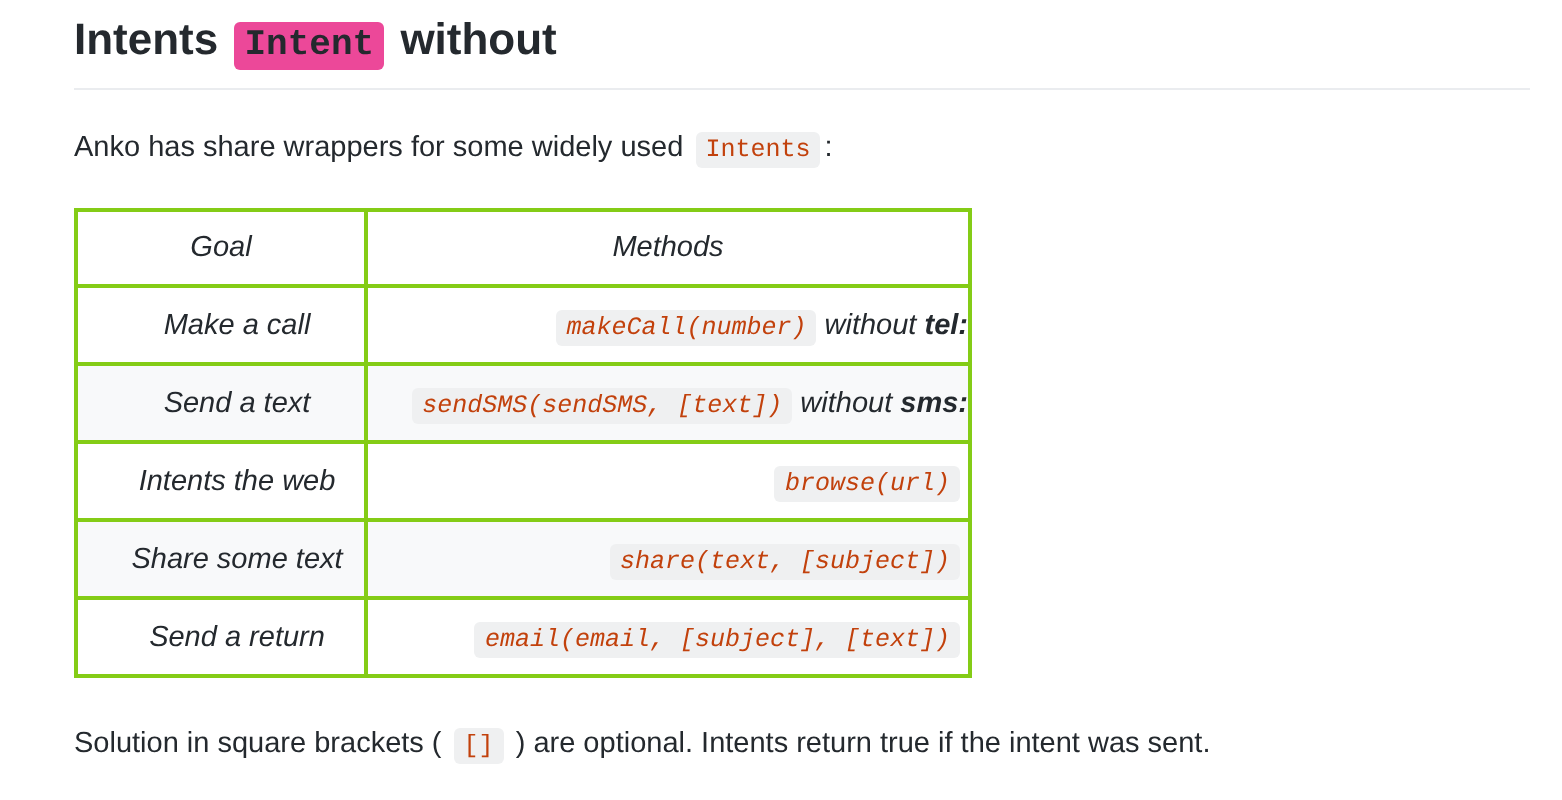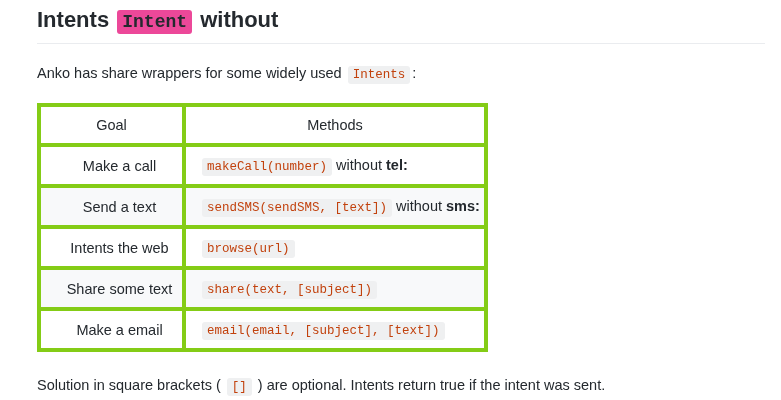--- a/index.html
+++ b/index.html
@@ -72,23 +72,24 @@
   .intent-table {
     margin-top: 19px;
     border-collapse: collapse;
     border-spacing: 0;
     width: 447px;
     table-layout: fixed;
     background: #ffffff;
   }
   .intent-table th,
   .intent-table td {
-    border: 4px solid #84cc16;
+    border: 2px solid #84cc16;
     padding: 0;
     vertical-align: middle;
+    font-style: italic;
   }
   .intent-table col.col-goal     { width: 145px; }
   .intent-table col.col-solution { width: 302px; }
 
   .intent-table thead th {
     height: 36px;
     text-align: center;
     font-size: 14.5px;
     font-weight: 400;
     color: #24292e;
@@ -98,21 +99,21 @@
     font-size: 14.5px;
     color: #24292e;
     white-space: nowrap;
   }
   .intent-table td.goal-cell {
     padding-left: 16px;
     text-align: center;
   }
   .intent-table td.solution-cell {
     padding-left: 16px;
-    text-align: left;
+    text-align: right;
   }
   .intent-table tbody tr.striped td {
     background: #f8f9fa;
   }
   .solution-cell .code-inline { margin-right: 4px; }
   .solution-cell .suffix { font-weight: 400; }
   .solution-cell b { font-weight: 700; }
 </style>
 </head>
 <body>
@@ -165,21 +166,21 @@
       </tr>
 
       <tr class="striped">
         <td class="goal-cell">Share some text</td>
         <td class="solution-cell">
           <span class="code-inline">share(text, [subject])</span><span class="suffix"></span><b></b>
         </td>
       </tr>
 
       <tr>
-        <td class="goal-cell">Make a email</td>
+        <td class="goal-cell">Send a return</td>
         <td class="solution-cell">
           <span class="code-inline">email(email, [subject], [text])</span><span class="suffix"></span><b></b>
         </td>
       </tr>
 
     </tbody>
   </table>
 
   <p class="para para-footer">
     <span>Solution in square brackets (</span>

